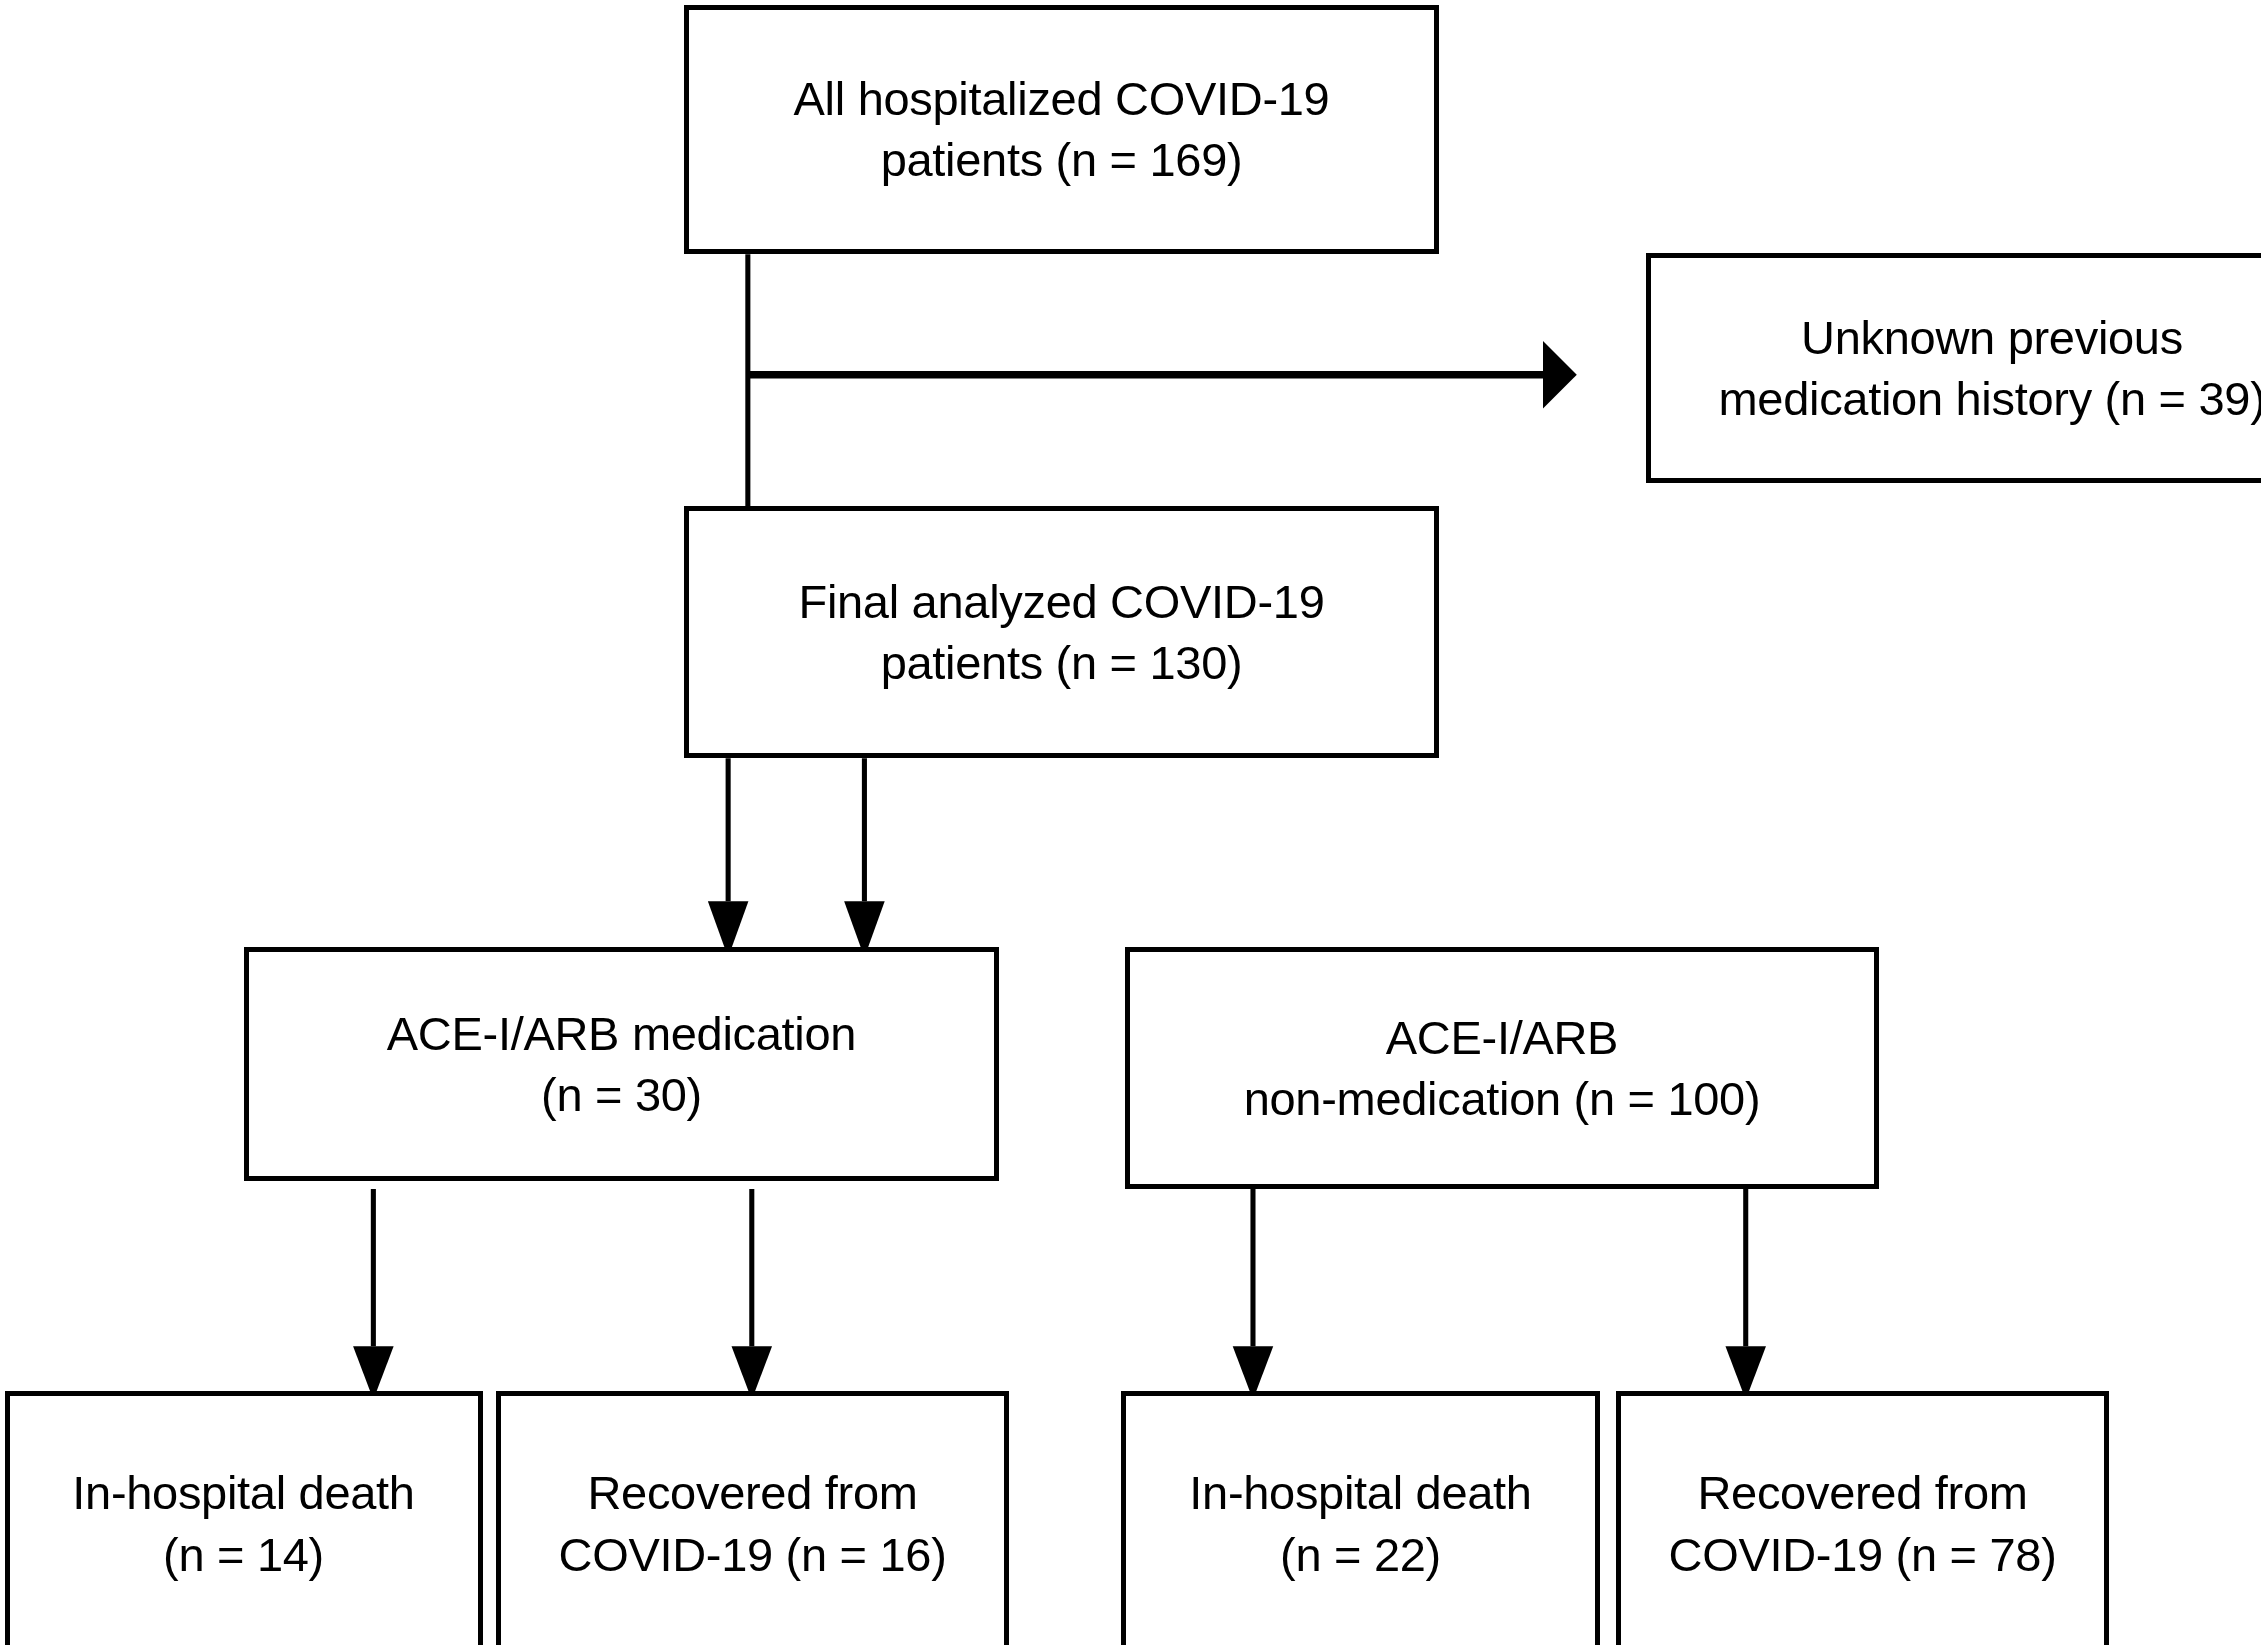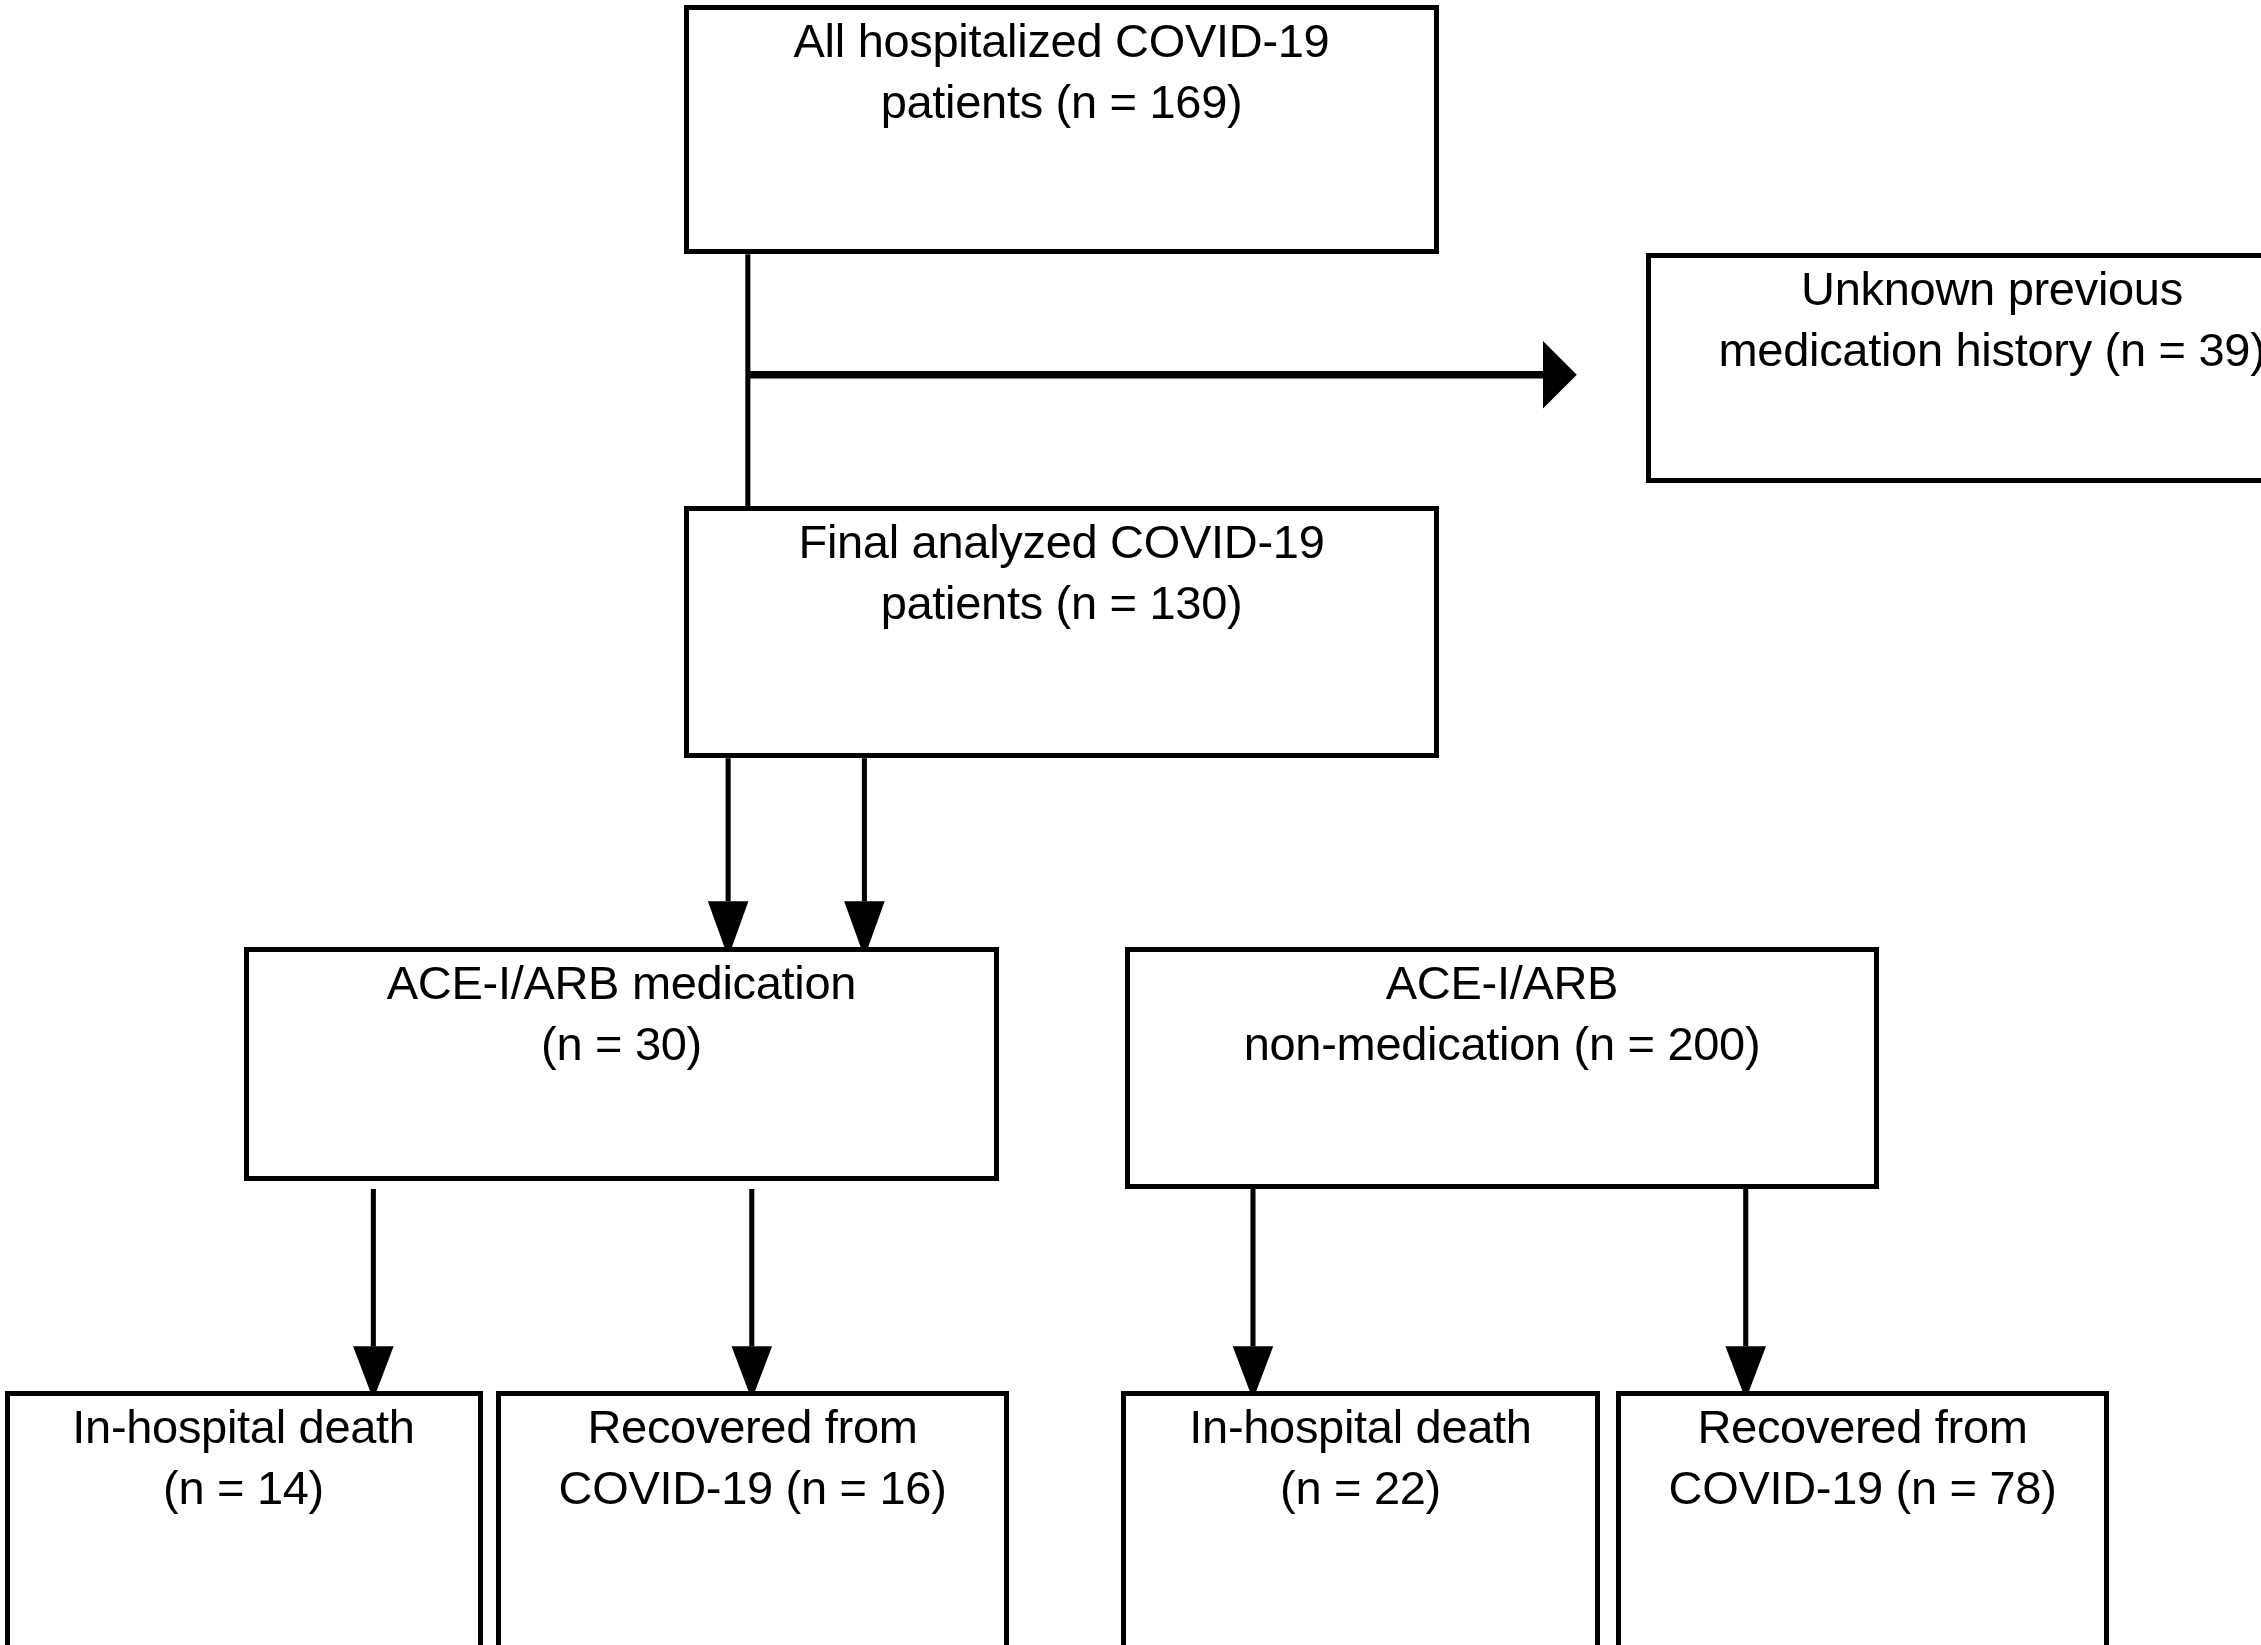--- a/index.html
+++ b/index.html
@@ -25,21 +25,21 @@
     width: 2261px;
     height: 1646px;
     display: block;
   }
   .node {
     position: absolute;
     box-sizing: border-box;
     border: 5px solid #000000;
     background: #ffffff;
     display: flex;
-    align-items: flex-start;
+    align-items: center;
     justify-content: center;
     text-align: center;
     z-index: 2;
   }
   .node-label {
     font-family: "Liberation Sans", sans-serif;
     font-size: 47px;
     line-height: 1.30;
     color: #000000;
     letter-spacing: -0.3px;
@@ -117,21 +117,21 @@
 patients (n = 130)</span>
   </div>
 
   <div class="node" id="node-ace-medication">
     <span class="node-label">ACE-I/ARB medication
 (n = 30)</span>
   </div>
 
   <div class="node" id="node-ace-non-medication">
     <span class="node-label">ACE-I/ARB
-non-medication (n = 200)</span>
+non-medication (n = 100)</span>
   </div>
 
   <div class="node" id="node-death-med">
     <span class="node-label">In-hospital death
 (n = 14)</span>
   </div>
 
   <div class="node" id="node-recovered-med">
     <span class="node-label">Recovered from
 COVID-19 (n = 16)</span>

